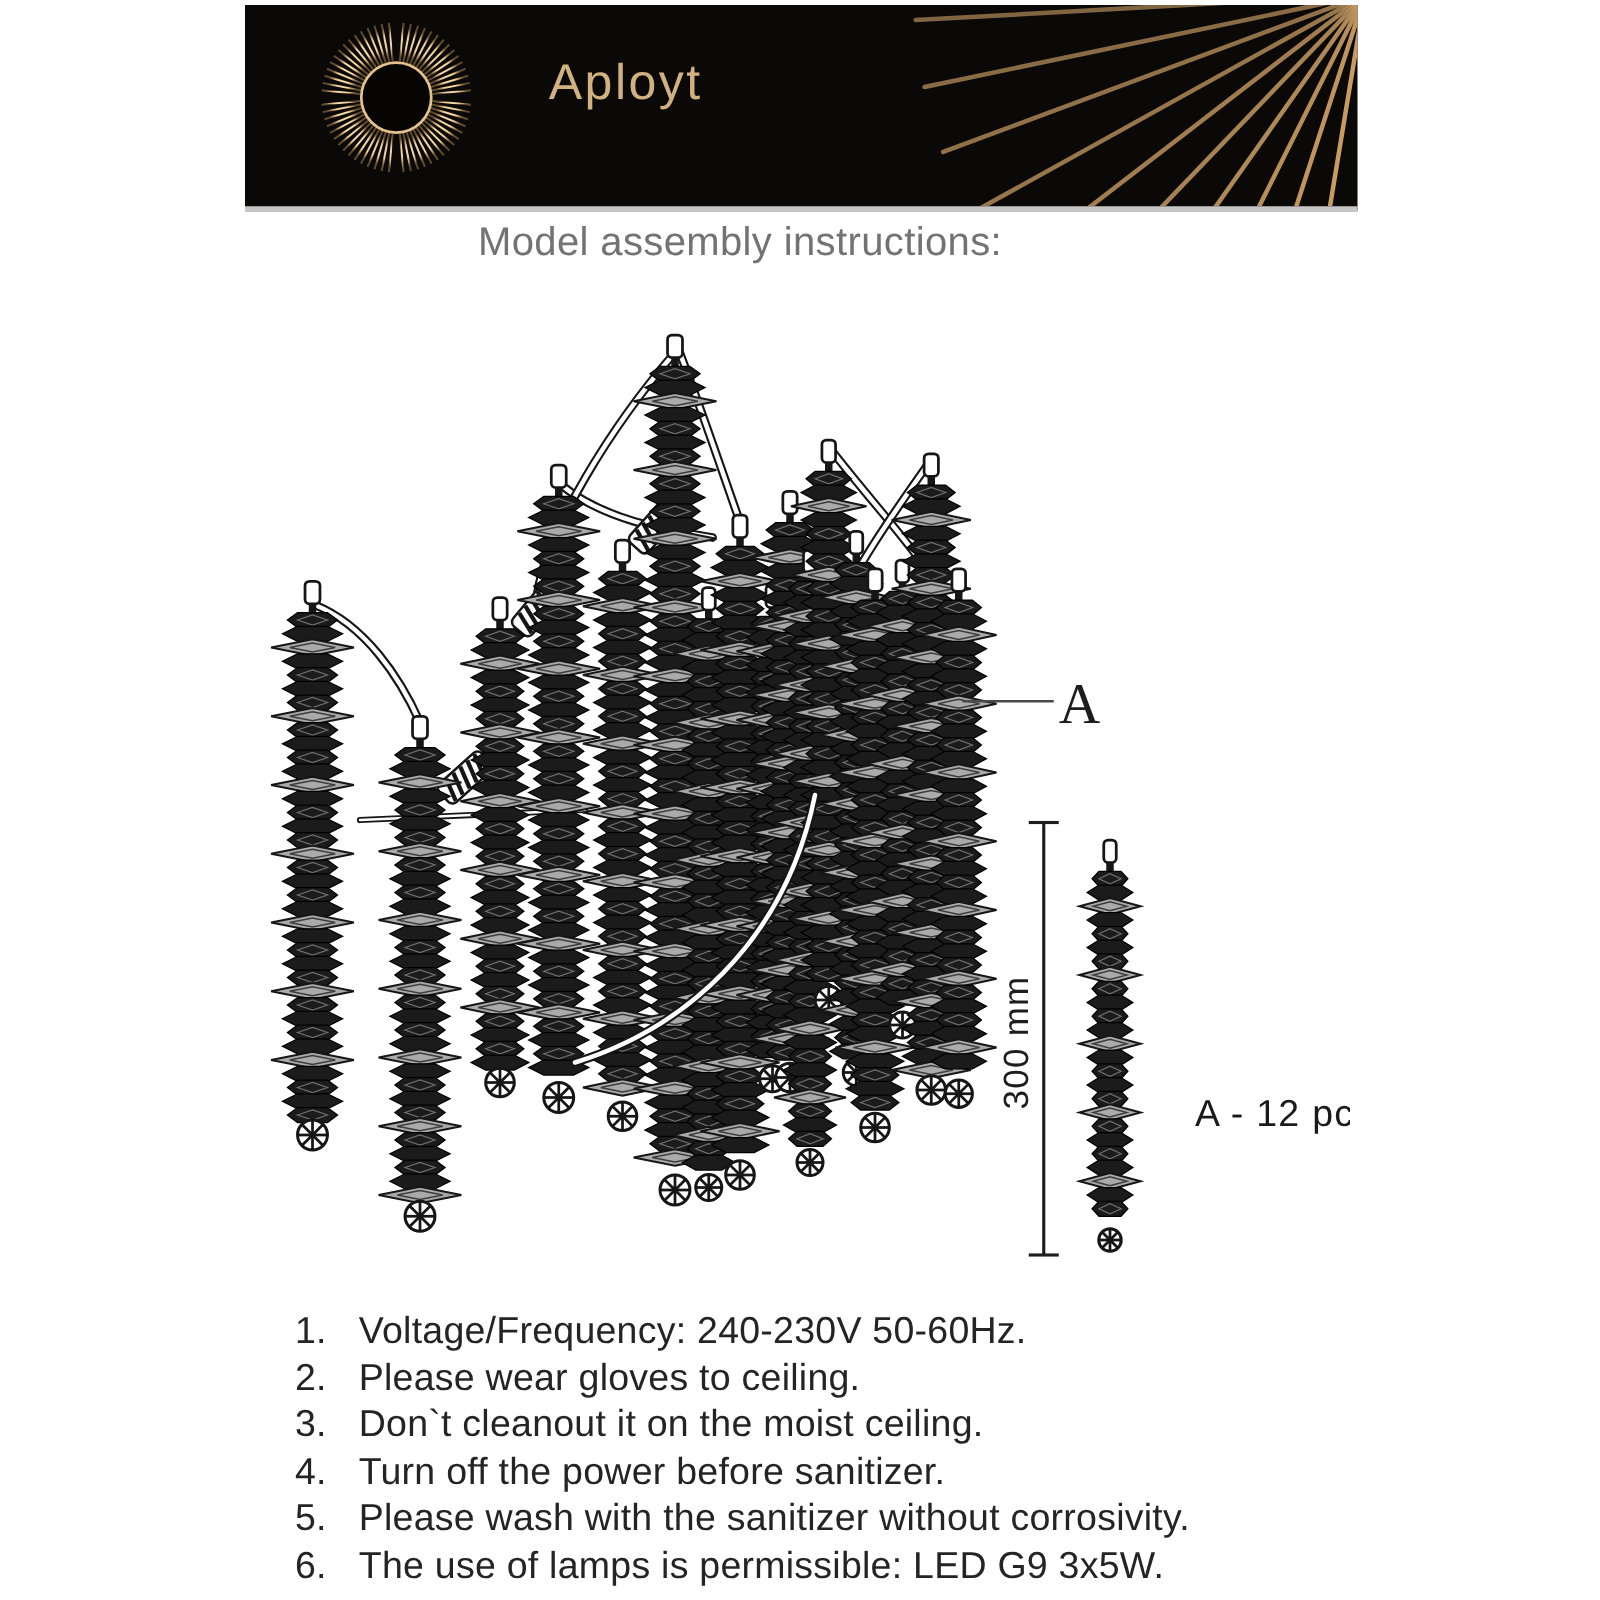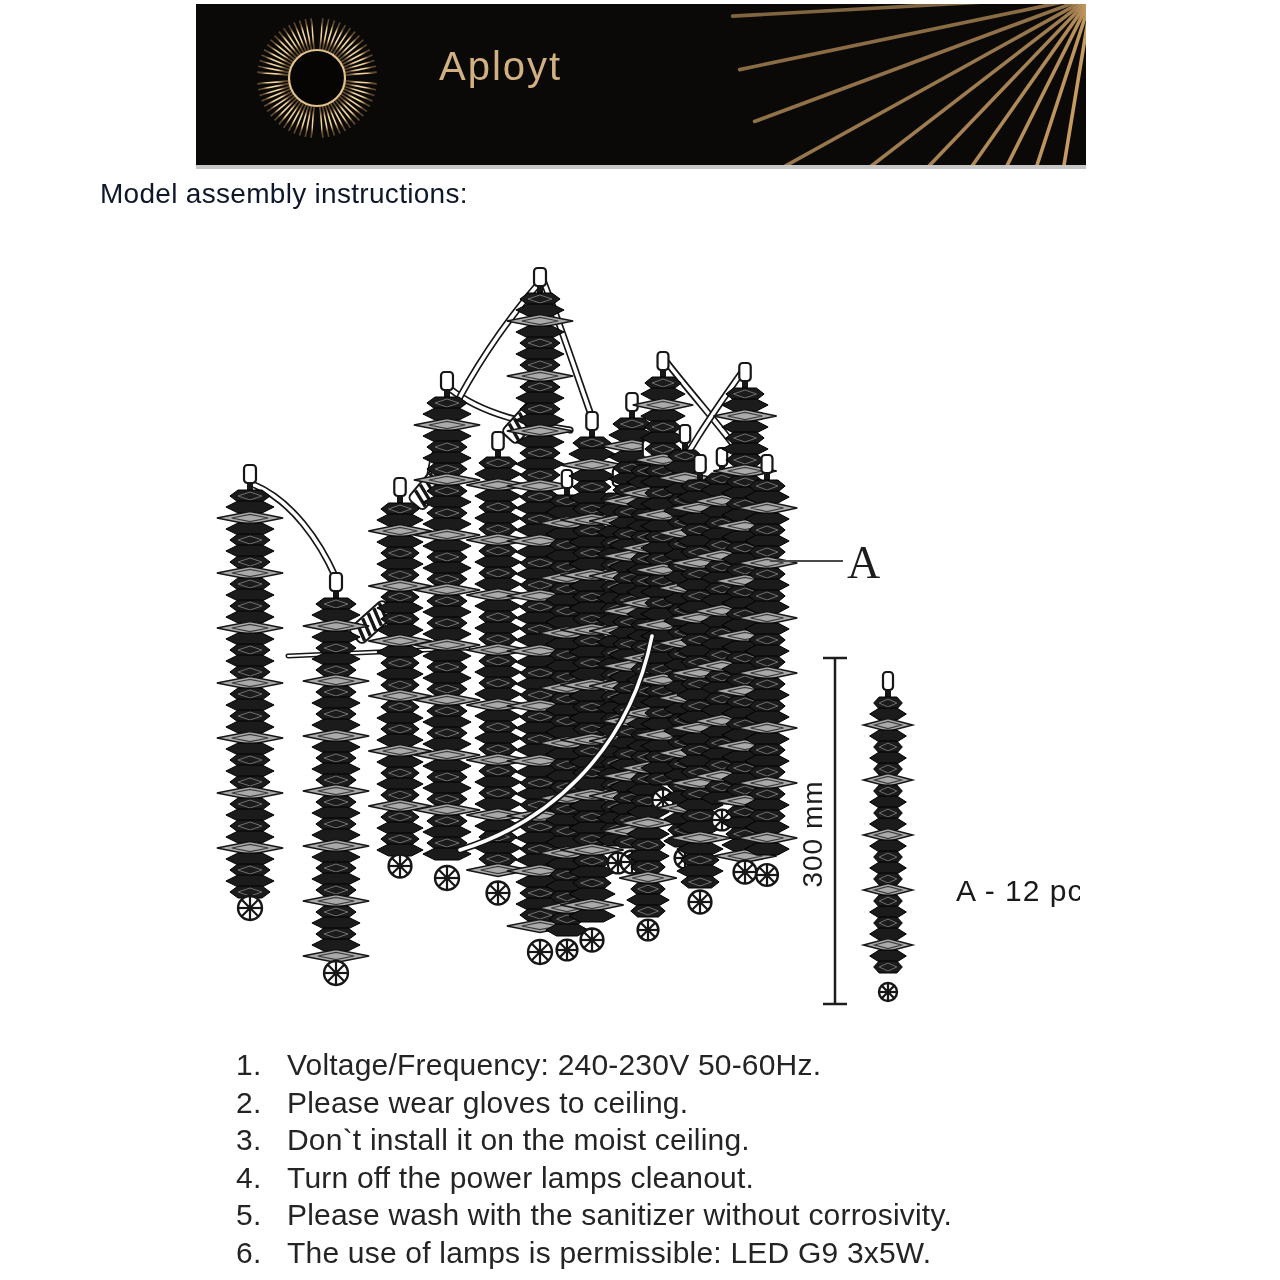--- a/index.html
+++ b/index.html
@@ -13,21 +13,21 @@
     background:#0a0908;border-bottom:4px solid #c6c6c6;overflow:hidden;
   }
   .banner svg{position:absolute;left:0;top:0;}
   .brand-text{
     position:absolute;left:232px;top:40px;
     font-size:40px;font-weight:400;letter-spacing:2px;color:#d2b181;margin-left:11px;
   }
   
   .title-block{
     position:absolute;left:100px;top:174px;width:984px;
-    color:#0f172a;font-size:28px;line-height:39px;
+    text-align:center;color:#737373;font-size:32px;line-height:39px;
     letter-spacing:.3px;
   }
   
   .diagram{position:absolute;left:200px;top:250px;width:880px;height:790px;}
   
   .instructions{position:absolute;left:236px;top:1046px;width:860px;color:#242424;}
   .instr-row{display:flex;font-size:30px;line-height:37.6px;letter-spacing:.2px;}
   .instr-num{width:51px;flex:0 0 51px;}
   .instr-text{flex:1;}
 </style>
@@ -1543,25 +1543,25 @@
   <div class="instr-row">
     <span class="instr-num">1.</span>
     <span class="instr-text">Voltage/Frequency: 240-230V 50-60Hz.</span>
   </div>
   <div class="instr-row">
     <span class="instr-num">2.</span>
     <span class="instr-text">Please wear gloves to ceiling.</span>
   </div>
   <div class="instr-row">
     <span class="instr-num">3.</span>
-    <span class="instr-text">Don`t install it on the moist ceiling.</span>
+    <span class="instr-text">Don`t cleanout it on the moist ceiling.</span>
   </div>
   <div class="instr-row">
     <span class="instr-num">4.</span>
-    <span class="instr-text">Turn off the power lamps cleanout.</span>
+    <span class="instr-text">Turn off the power before sanitizer.</span>
   </div>
   <div class="instr-row">
     <span class="instr-num">5.</span>
     <span class="instr-text">Please wash with the sanitizer without corrosivity.</span>
   </div>
   <div class="instr-row">
     <span class="instr-num">6.</span>
     <span class="instr-text">The use of lamps is permissible: LED G9 3x5W.</span>
   </div>
 </div>

